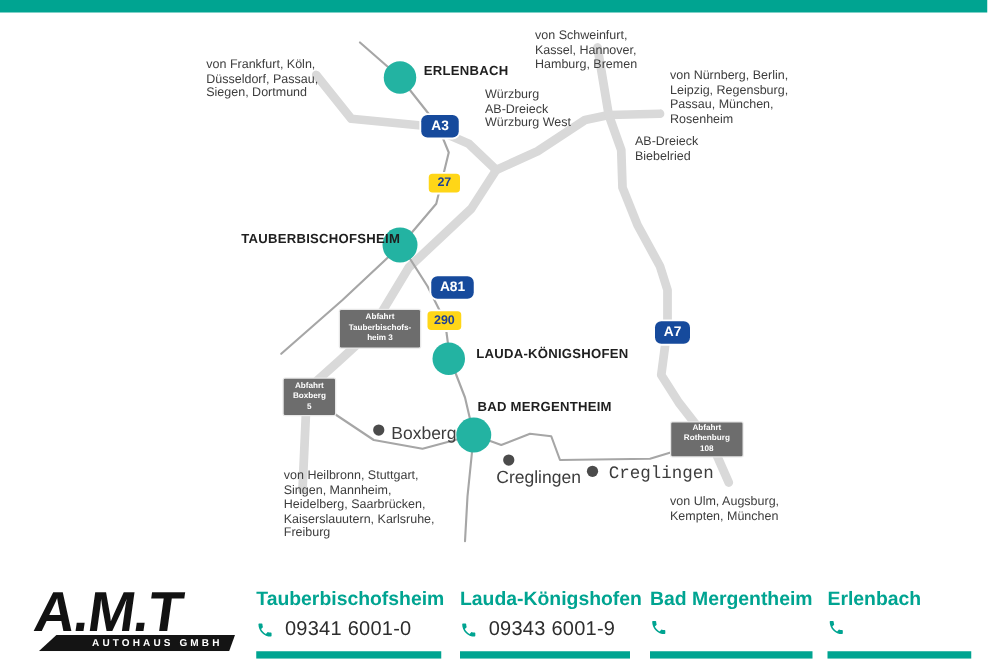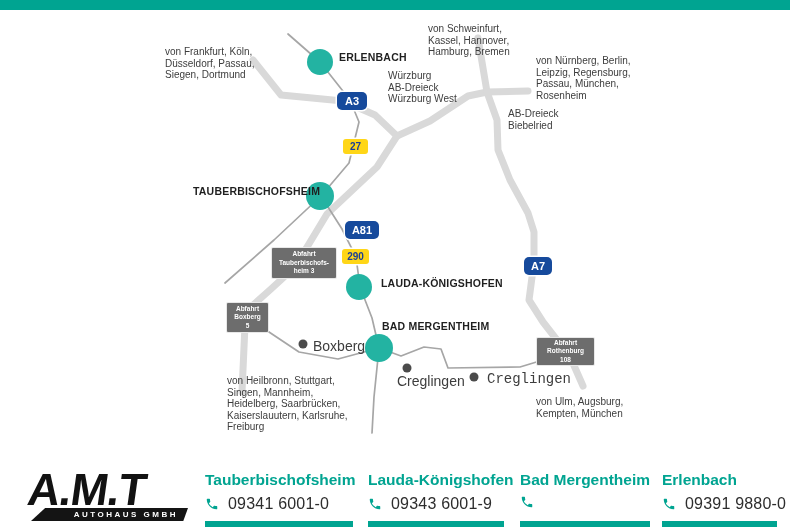--- a/index.html
+++ b/index.html
@@ -183,20 +183,19 @@
       <path fill="#00a491" d="M6.62 10.79c1.44 2.83 3.76 5.14 6.59 6.59l2.2-2.2c.27-.27.67-.36 1.02-.24 1.12.37 2.33.57 3.57.57.55 0 1 .45 1 1V20c0 .55-.45 1-1 1-9.39 0-17-7.61-17-17 0-.55.45-1 1-1h3.5c.55 0 1 .45 1 1 0 1.25.2 2.45.57 3.57.11.35.03.74-.25 1.02l-2.2 2.2z"></path>
     </svg>
   </div>
 </div>
 <div class="abs contact" style="left:662px;">
   <div class="cname">Erlenbach</div>
   <div class="crow">
     <svg width="14" height="14" viewBox="0 0 24 24">
       <path fill="#00a491" d="M6.62 10.79c1.44 2.83 3.76 5.14 6.59 6.59l2.2-2.2c.27-.27.67-.36 1.02-.24 1.12.37 2.33.57 3.57.57.55 0 1 .45 1 1V20c0 .55-.45 1-1 1-9.39 0-17-7.61-17-17 0-.55.45-1 1-1h3.5c.55 0 1 .45 1 1 0 1.25.2 2.45.57 3.57.11.35.03.74-.25 1.02l-2.2 2.2z"></path>
     </svg>
-    <span class="cphone">09391 9880-0</span>
   </div>
 </div>
 
 <div class="abs underline" style="left:205px;width:148px;"></div>
 <div class="abs underline" style="left:368px;width:136px;"></div>
 <div class="abs underline" style="left:520px;width:130px;"></div>
 <div class="abs underline" style="left:662px;width:115px;"></div>
 
 </body></html>

